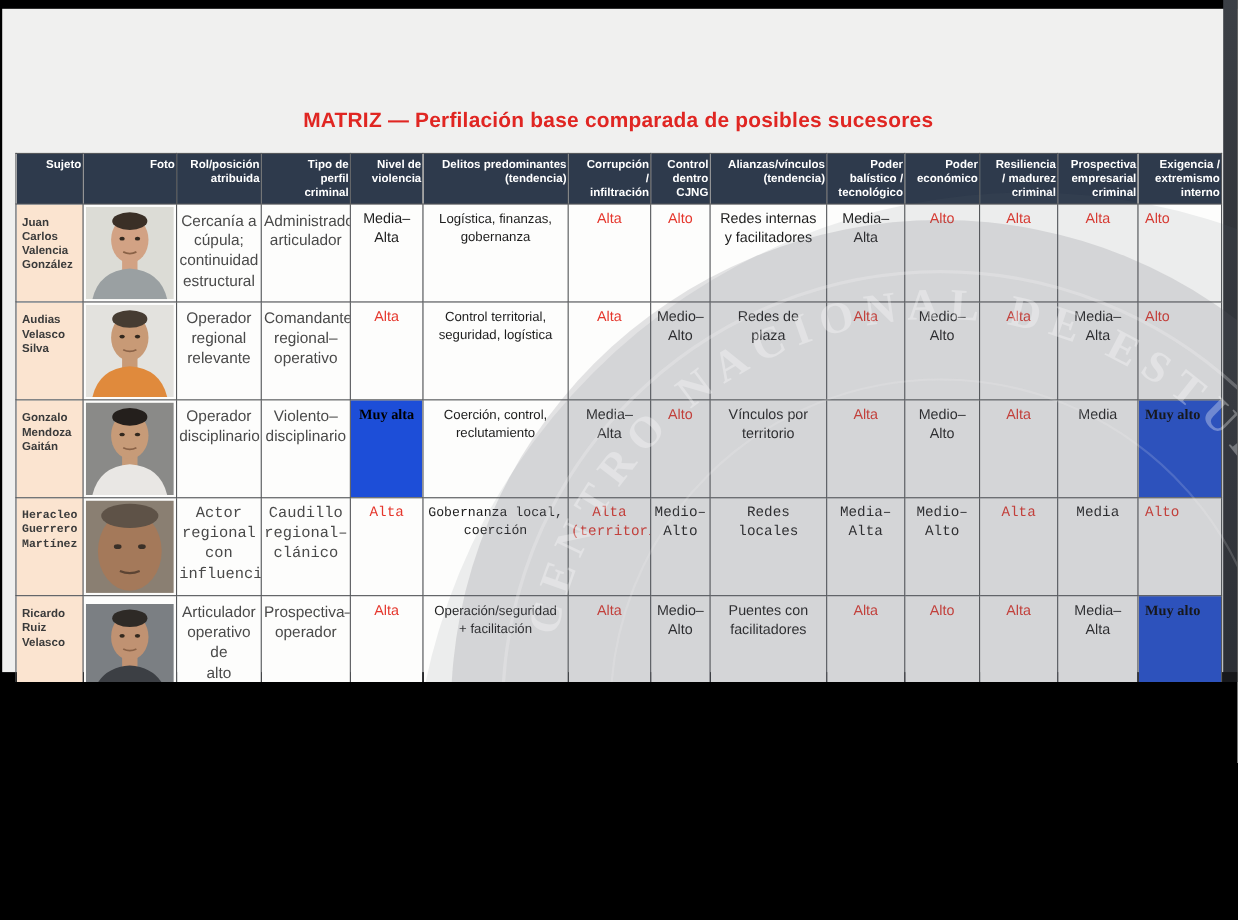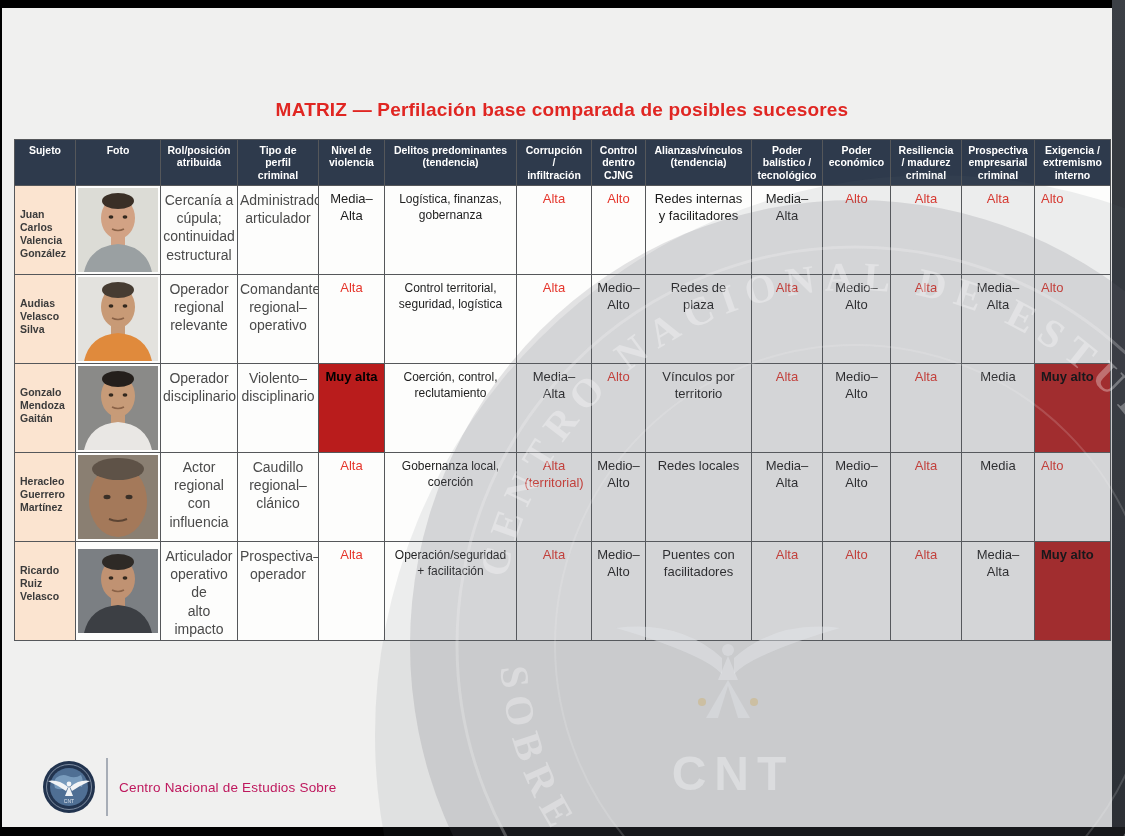--- a/index.html
+++ b/index.html
@@ -1,43 +1,43 @@
 <!DOCTYPE html>
 <html><head>
 <meta charset="utf-8">
 <style>
   html,body{margin:0;padding:0;background:#000;}
-  .stage{position:relative;width:1125px;height:836px;overflow:hidden;
+  .stage{position:relative;width:1125px;height:620px;overflow:hidden;
          background:#f0f0ef;font-family:"Liberation Sans",sans-serif;}
   .bar{position:absolute;left:0;width:100%;background:#000;}
   .bar.top{top:0;height:8px;}
   .bar.bottom{bottom:0;height:9px;}
   .edge-left{position:absolute;left:0;top:0;width:2px;height:100%;background:#000;}
   .edge-right{position:absolute;right:0;top:0;width:13px;height:100%;
               background:linear-gradient(#3c4046,#2a2d32 60%,#1d2024);}
   .title{position:absolute;left:14px;top:99px;width:1096px;text-align:center;
          font-size:19px;font-weight:bold;color:#e02622;letter-spacing:.2px;}
   
   .matrix{position:absolute;left:14px;top:139px;width:1096px;
           border-collapse:collapse;table-layout:fixed;z-index:2;}
   .matrix th,.matrix td{border:1px solid #55575a;vertical-align:top;
           white-space:pre-line;overflow:hidden;}
   .matrix th{background:#2e3a4c;color:#fff;font-size:10.5px;font-weight:bold;
-          line-height:1.18;padding:4px 1px 2px;text-align:center;}
+          line-height:1.18;padding:4px 1px 2px;text-align:right;}
   .matrix td{background:#fdfdfc;text-align:center;padding:5px 2px 2px;color:#1d1d1d;}
   td.subject{background:#fbe4d0;text-align:left;font-weight:bold;font-size:10.5px;
-          color:#3b3b3b;padding:22px 2px 2px 5px;line-height:1.25;}
+          color:#3b3b3b;padding:10px 2px 2px 5px;line-height:1.25;}
   td.photocell{padding:2px;vertical-align:middle;}
   td.photocell .photo{width:100%;height:100%;}
   td.photocell svg{display:block;width:100%;height:100%;}
   td.sm{font-size:14px;color:#4a4a4a;line-height:1.3;}
   td.md{font-size:13px;line-height:1.3;}
   td.lg{font-size:12px;line-height:1.35;}
   td.red{color:#e5362c;}
-  td.redbg{background:#b91c1c;color:#000;font-weight:bold;}
+  td.redbg{background:#1d4ed8;color:#000;font-weight:bold;font-family:Liberation Serif, serif;}
   td.last{text-align:left;padding-left:6px;}
   
   .watermark{position:absolute;left:0;top:0;width:1125px;height:836px;
              z-index:5;pointer-events:none;}
   
   .org{position:absolute;left:42px;top:756px;height:62px;z-index:3;display:flex;align-items:center;}
   .org .emblem{width:54px;height:54px;}
   .org .divider{width:2px;height:58px;background:#a7adb6;margin:0 11px 0 10px;}
   .org .lines{font-size:13.5px;color:#be185d;line-height:21px;letter-spacing:.2px;}
 </style>
@@ -205,21 +205,21 @@
           <td class="md red">Alto</td>
           <td class="md">Vínculos por
 territorio</td>
           <td class="md red">Alta</td>
           <td class="md">Medio–
 Alto</td>
           <td class="md red">Alta</td>
           <td class="md">Media</td>
           <td class="md redbg last">Muy alto</td>
         </tr>
-        <tr style="height: 88px;">
+        <tr style="height: 88px; font-family: Liberation Mono, monospace;">
           <td class="subject">Heracleo
 Guerrero
 Martínez</td>
           <td class="photocell"><div class="photo"><svg viewBox="0 0 80 84" preserveAspectRatio="none">
       <rect width="80" height="84" fill="#8a7f72"></rect>
       <ellipse cx="40" cy="46" rx="29" ry="36" fill="#a4795a"></ellipse>
       <ellipse cx="40" cy="14" rx="26" ry="11" fill="#5e5247"></ellipse>
       <ellipse cx="29" cy="42" rx="3.5" ry="2.2" fill="#3a3028"></ellipse>
       <ellipse cx="51" cy="42" rx="3.5" ry="2.2" fill="#3a3028"></ellipse>
       <path d="M31,64 Q40,68 49,64" stroke="#5c4433" stroke-width="2" fill="none"></path>

